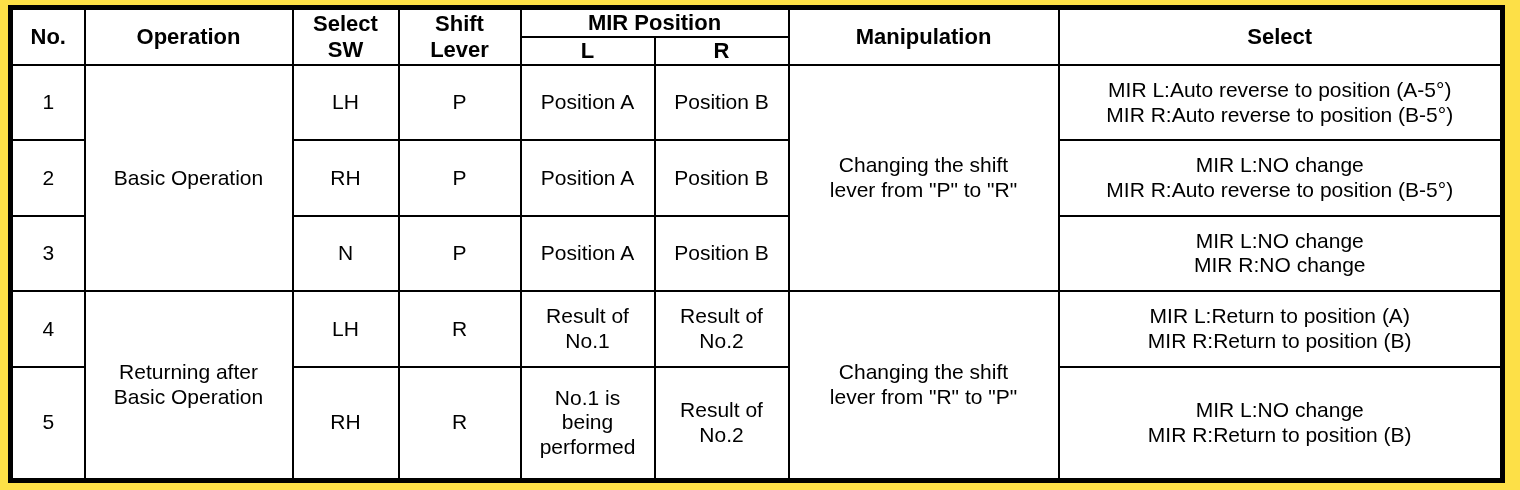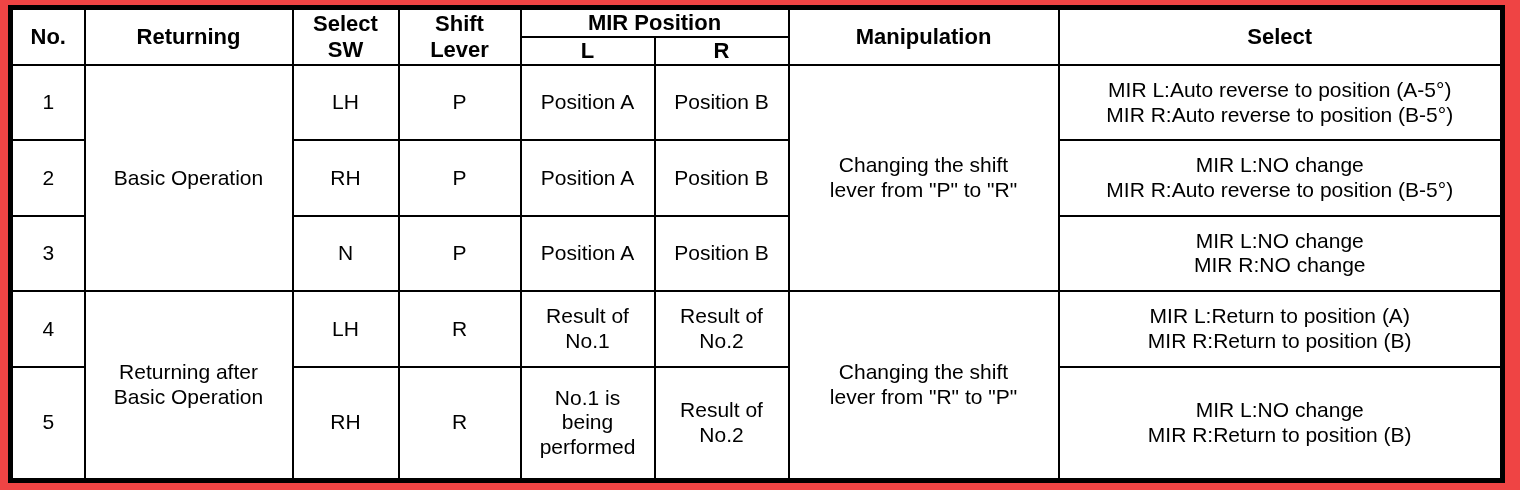--- a/index.html
+++ b/index.html
@@ -12,21 +12,21 @@
     height: 490px;
     font-family: "Liberation Sans", sans-serif;
     color: #000000;
     overflow: hidden;
   }
 
   .sheet {
     position: relative;
     width: 1520px;
     height: 490px;
-    background: #ef4444;
+    background: #fde047;
   }
 
   table.spec {
     position: absolute;
     left: 8px;
     top: 5px;
     width: 1492px;
     height: 478px;
     border-collapse: collapse;
     table-layout: fixed;
@@ -103,21 +103,21 @@
       <col class="c-lever">
       <col class="c-mir-l">
       <col class="c-mir-r">
       <col class="c-manip">
       <col class="c-result">
     </colgroup>
 
     <thead>
       <tr>
         <th rowspan="2" class="cell-pad">No.</th>
-        <th rowspan="2" class="cell-pad">Returning</th>
+        <th rowspan="2" class="cell-pad">Operation</th>
         <th rowspan="2" class="cell-pad multiline">Select
 SW</th>
         <th rowspan="2" class="cell-pad multiline">Shift
 Lever</th>
         <th colspan="2" class="cell-pad hdr-mir-group">MIR Position</th>
         <th rowspan="2" class="cell-pad">Manipulation</th>
         <th rowspan="2" class="cell-pad">Select</th>
       </tr>
       <tr>
         <th class="cell-pad">L</th>

